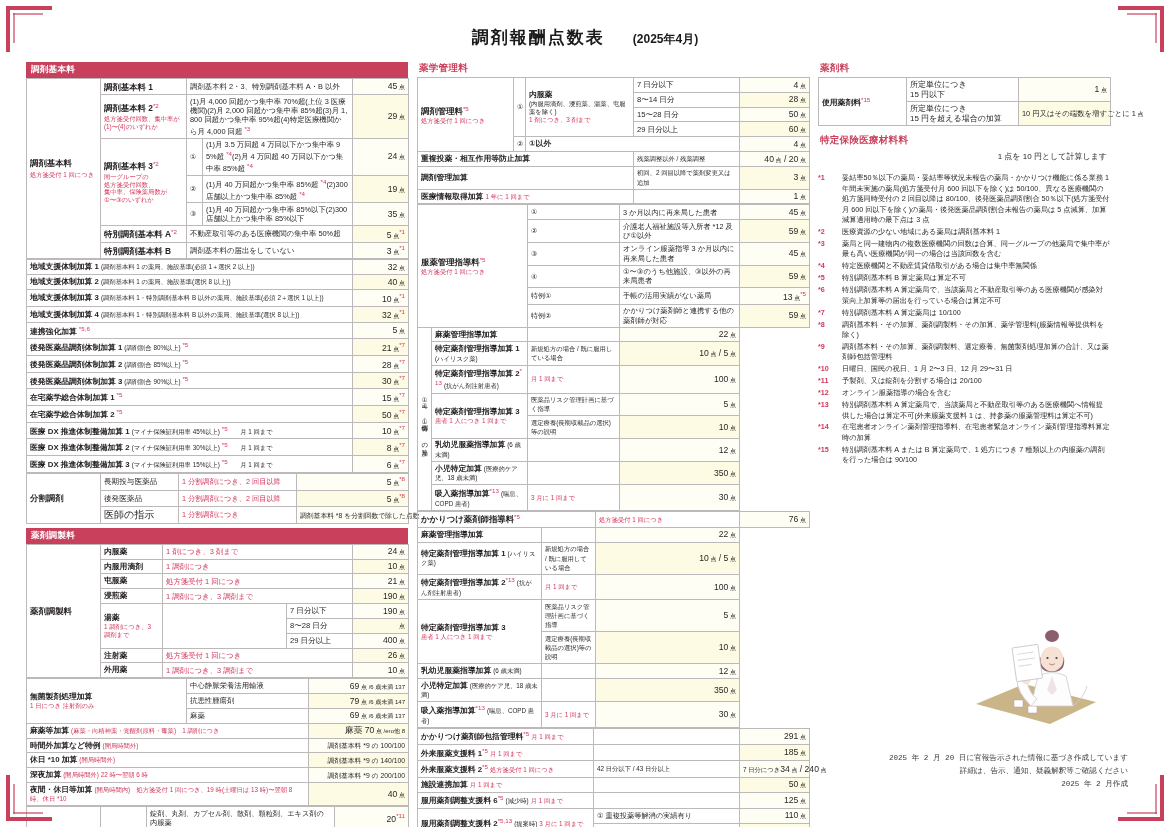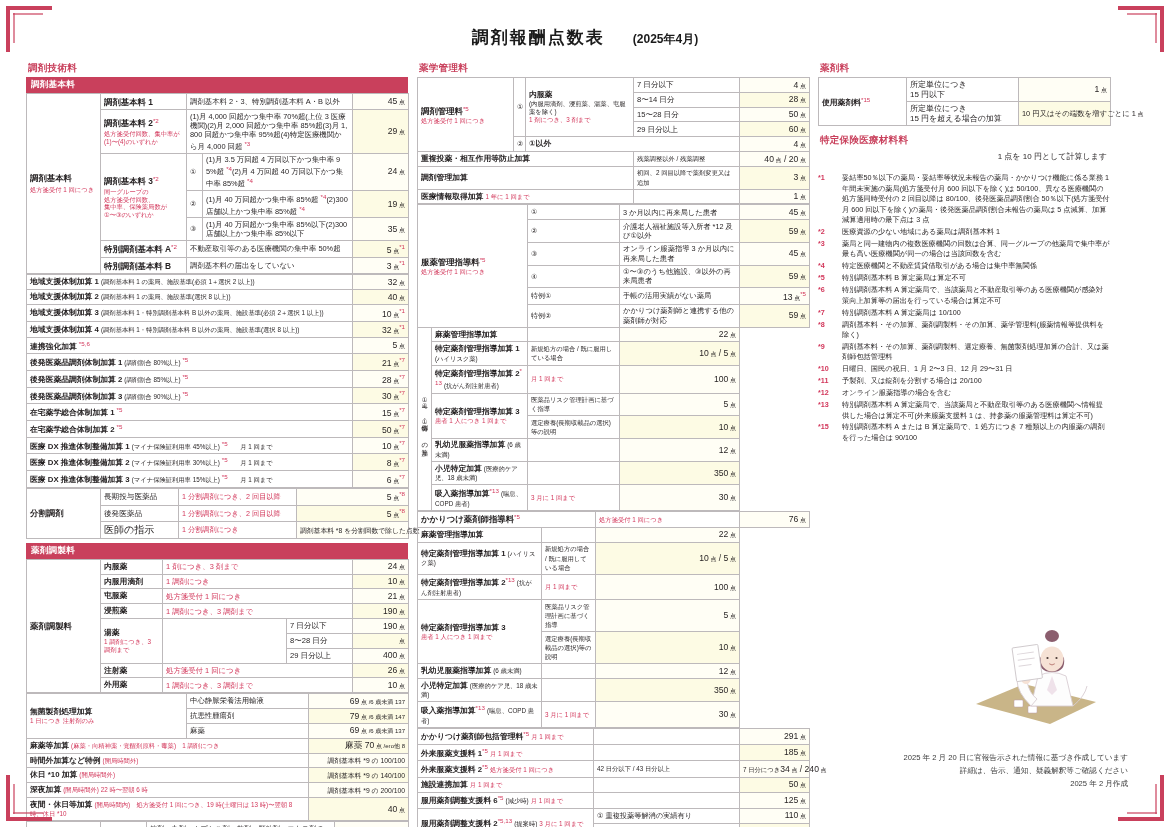--- a/index.html
+++ b/index.html
@@ -118,20 +118,21 @@
   .note .tx { flex:1; }
 
   .footer-text {
     position:absolute;
     right:42px;
     bottom:36px;
     text-align:right;
     font-size:7.6px;
     line-height:1.7;
     color:#3a3a3a;
+    font-family:Liberation Mono, monospace;
   }
   .illus { position:absolute; right:66px; bottom:96px; width:150px; height:105px; }
   .calc-note { text-align:right; font-size:8px; margin-top:4px; padding-right:3px; }
 </style>
 </head>
 <body>
 
 <div class="frame-corner fc-tl">
     <i></i>
     <i></i>
@@ -157,21 +158,20 @@
     <i></i>
   </div>
 
 <div class="page-title">
   <span>調剤報酬点数表</span><span class="sub">(2025年4月)</span>
 </div>
 
 <div class="cols">
 
   <div class="col-left">
-    <div class="sec-title">調剤技術料</div>
     <div class="band">調剤基本料</div>
     <table class="t">
         <colgroup>
           <col style="width:74px">
           <col style="width:86px">
           <col style="width:16px">
           <col style="width:150px">
           <col style="width:56px">
         </colgroup>
         <tbody id="tb-kihon">
@@ -724,20 +724,24 @@
           <div class="mk">*11</div>
           <div class="tx">予製剤、又は錠剤を分割する場合は 20/100</div>
         </div>
         <div class="note">
           <div class="mk">*12</div>
           <div class="tx">オンライン服薬指導の場合を含む</div>
         </div>
         <div class="note">
           <div class="mk">*13</div>
           <div class="tx">特別調剤基本料 A 算定薬局で、当該薬局と不動産取引等のある医療機関へ情報提供した場合は算定不可(外来服薬支援料 1 は、持参薬の服薬管理料は算定不可)</div>
+        </div>
+        <div class="note">
+          <div class="mk">*14</div>
+          <div class="tx">在宅患者オンライン薬剤管理指導料、在宅患者緊急オンライン薬剤管理指導料算定時の加算</div>
         </div>
         <div class="note">
           <div class="mk">*15</div>
           <div class="tx">特別調剤基本料 A または B 算定薬局で、1 処方につき 7 種類以上の内服薬の調剤を行った場合は 90/100</div>
         </div>
       </div>
   </div>
 </div>
 
 <svg class="illus" viewBox="0 0 150 105">

